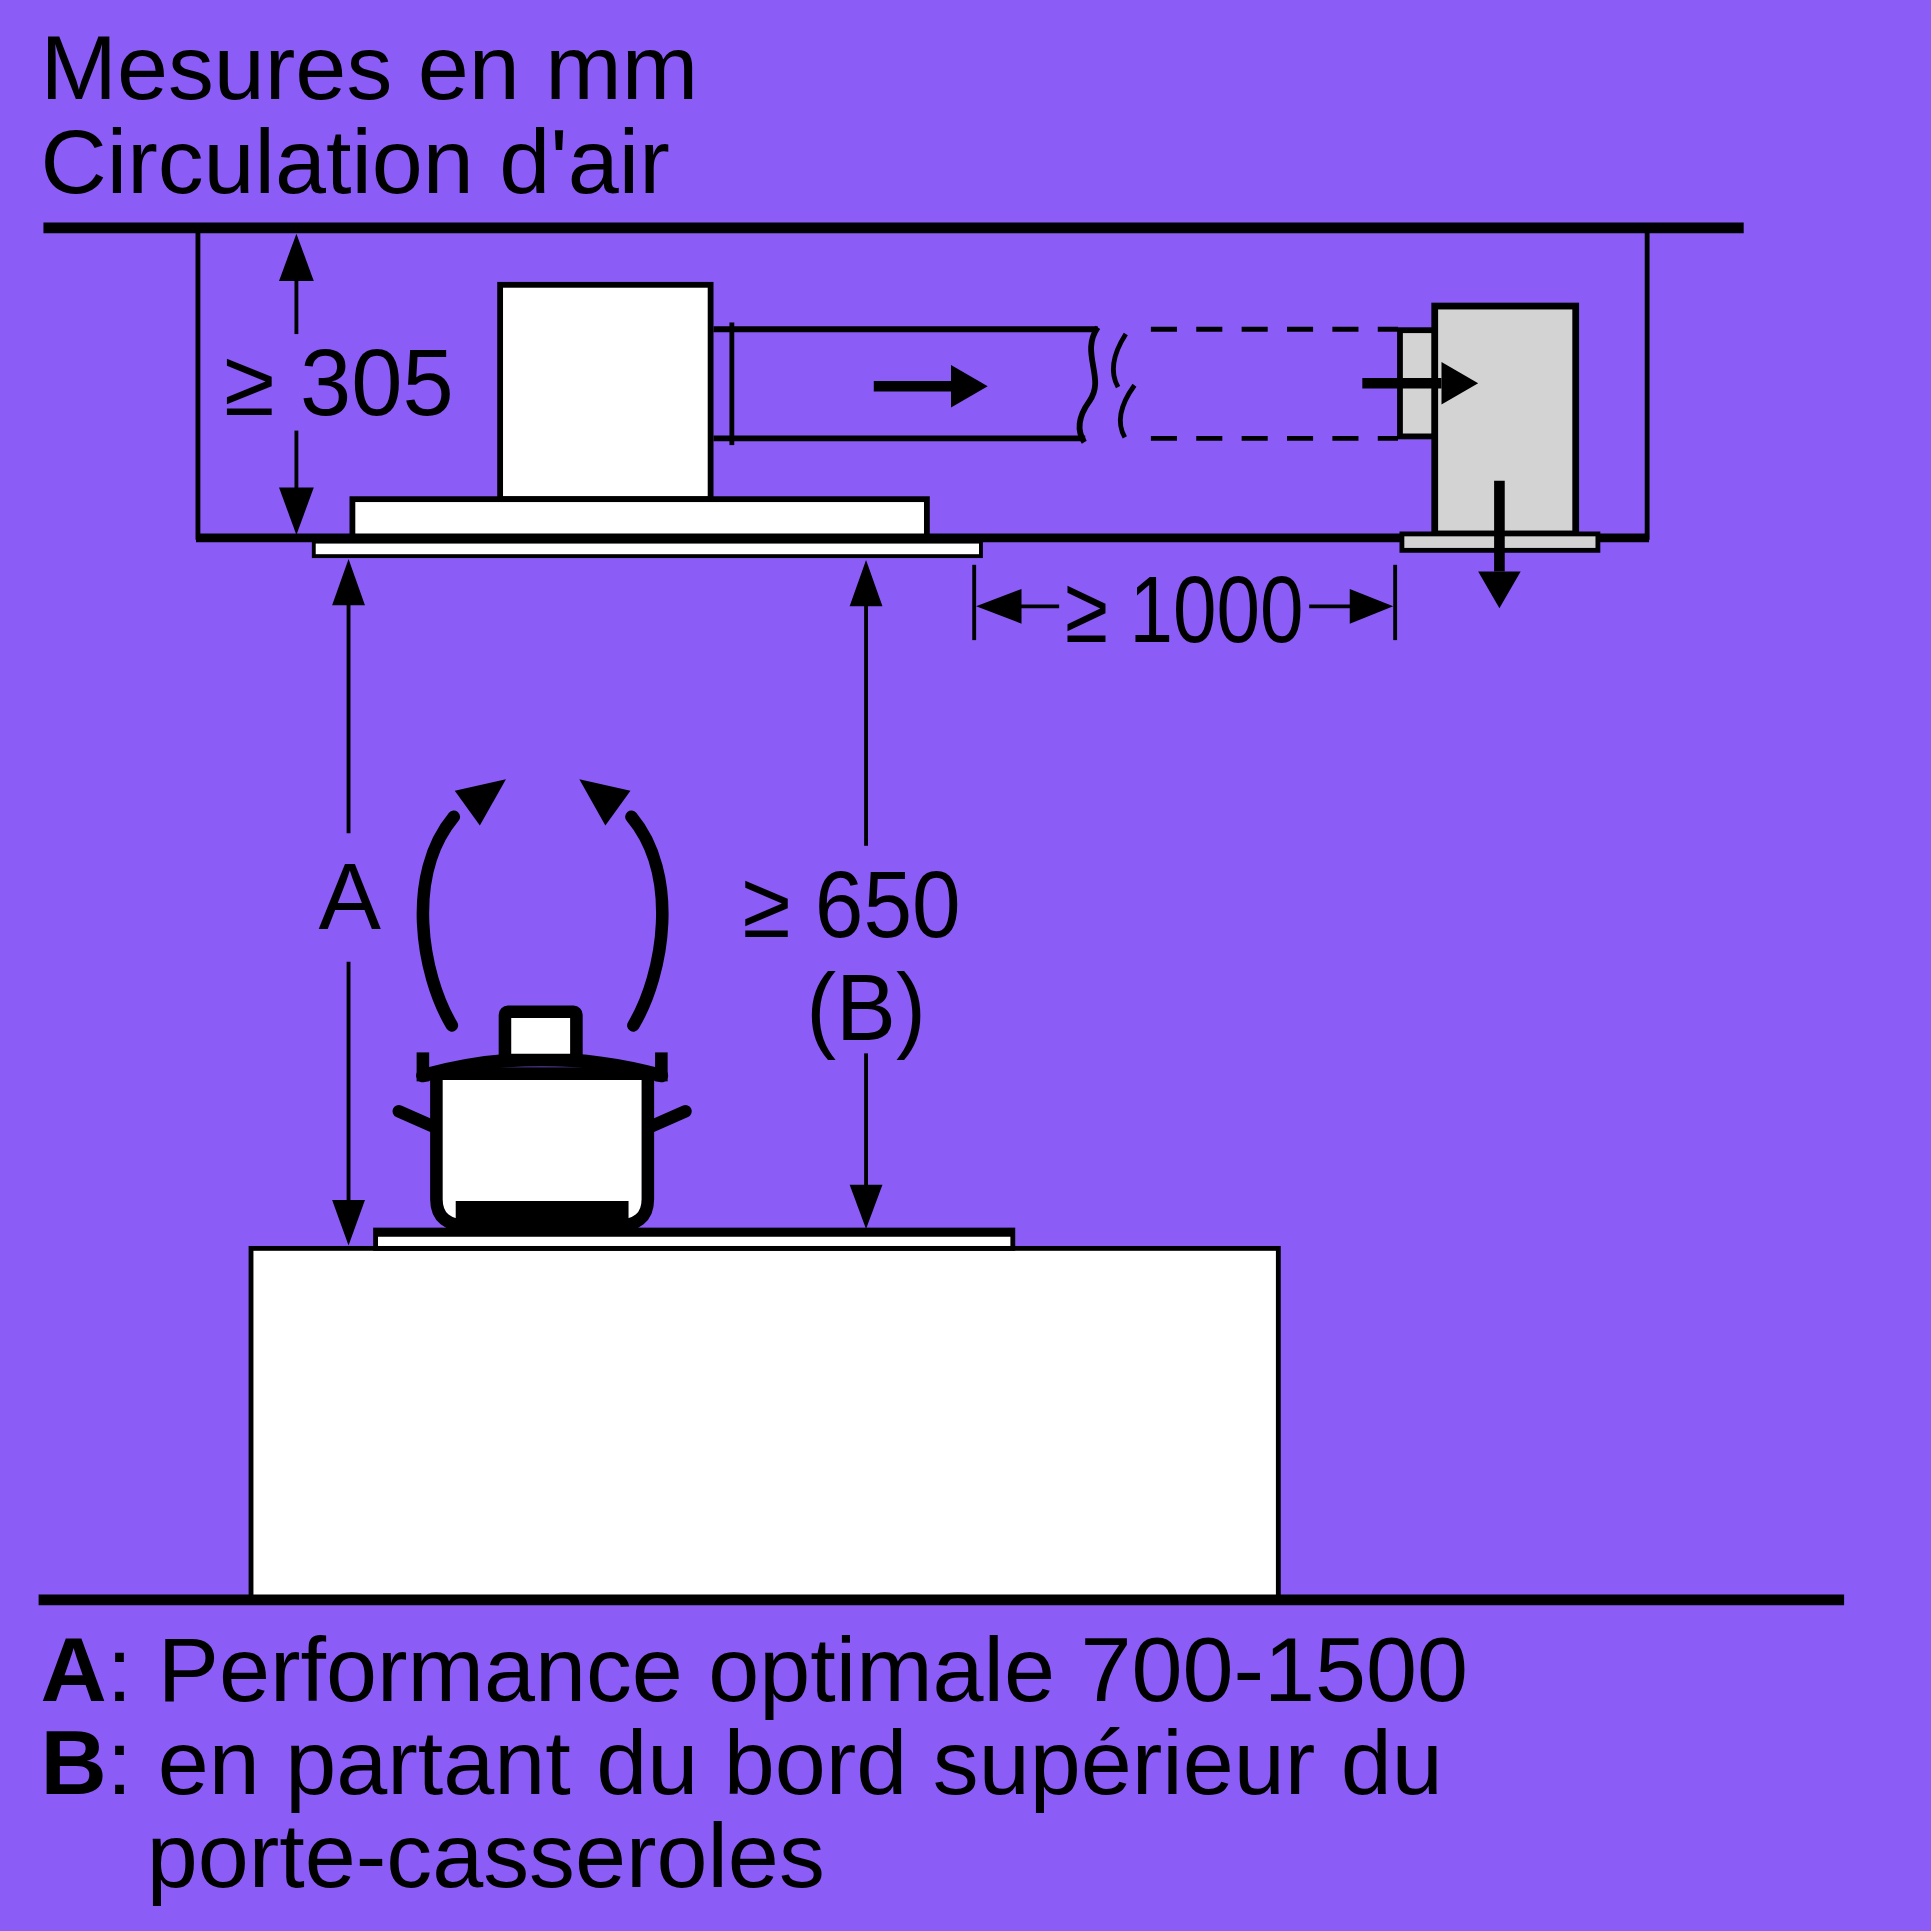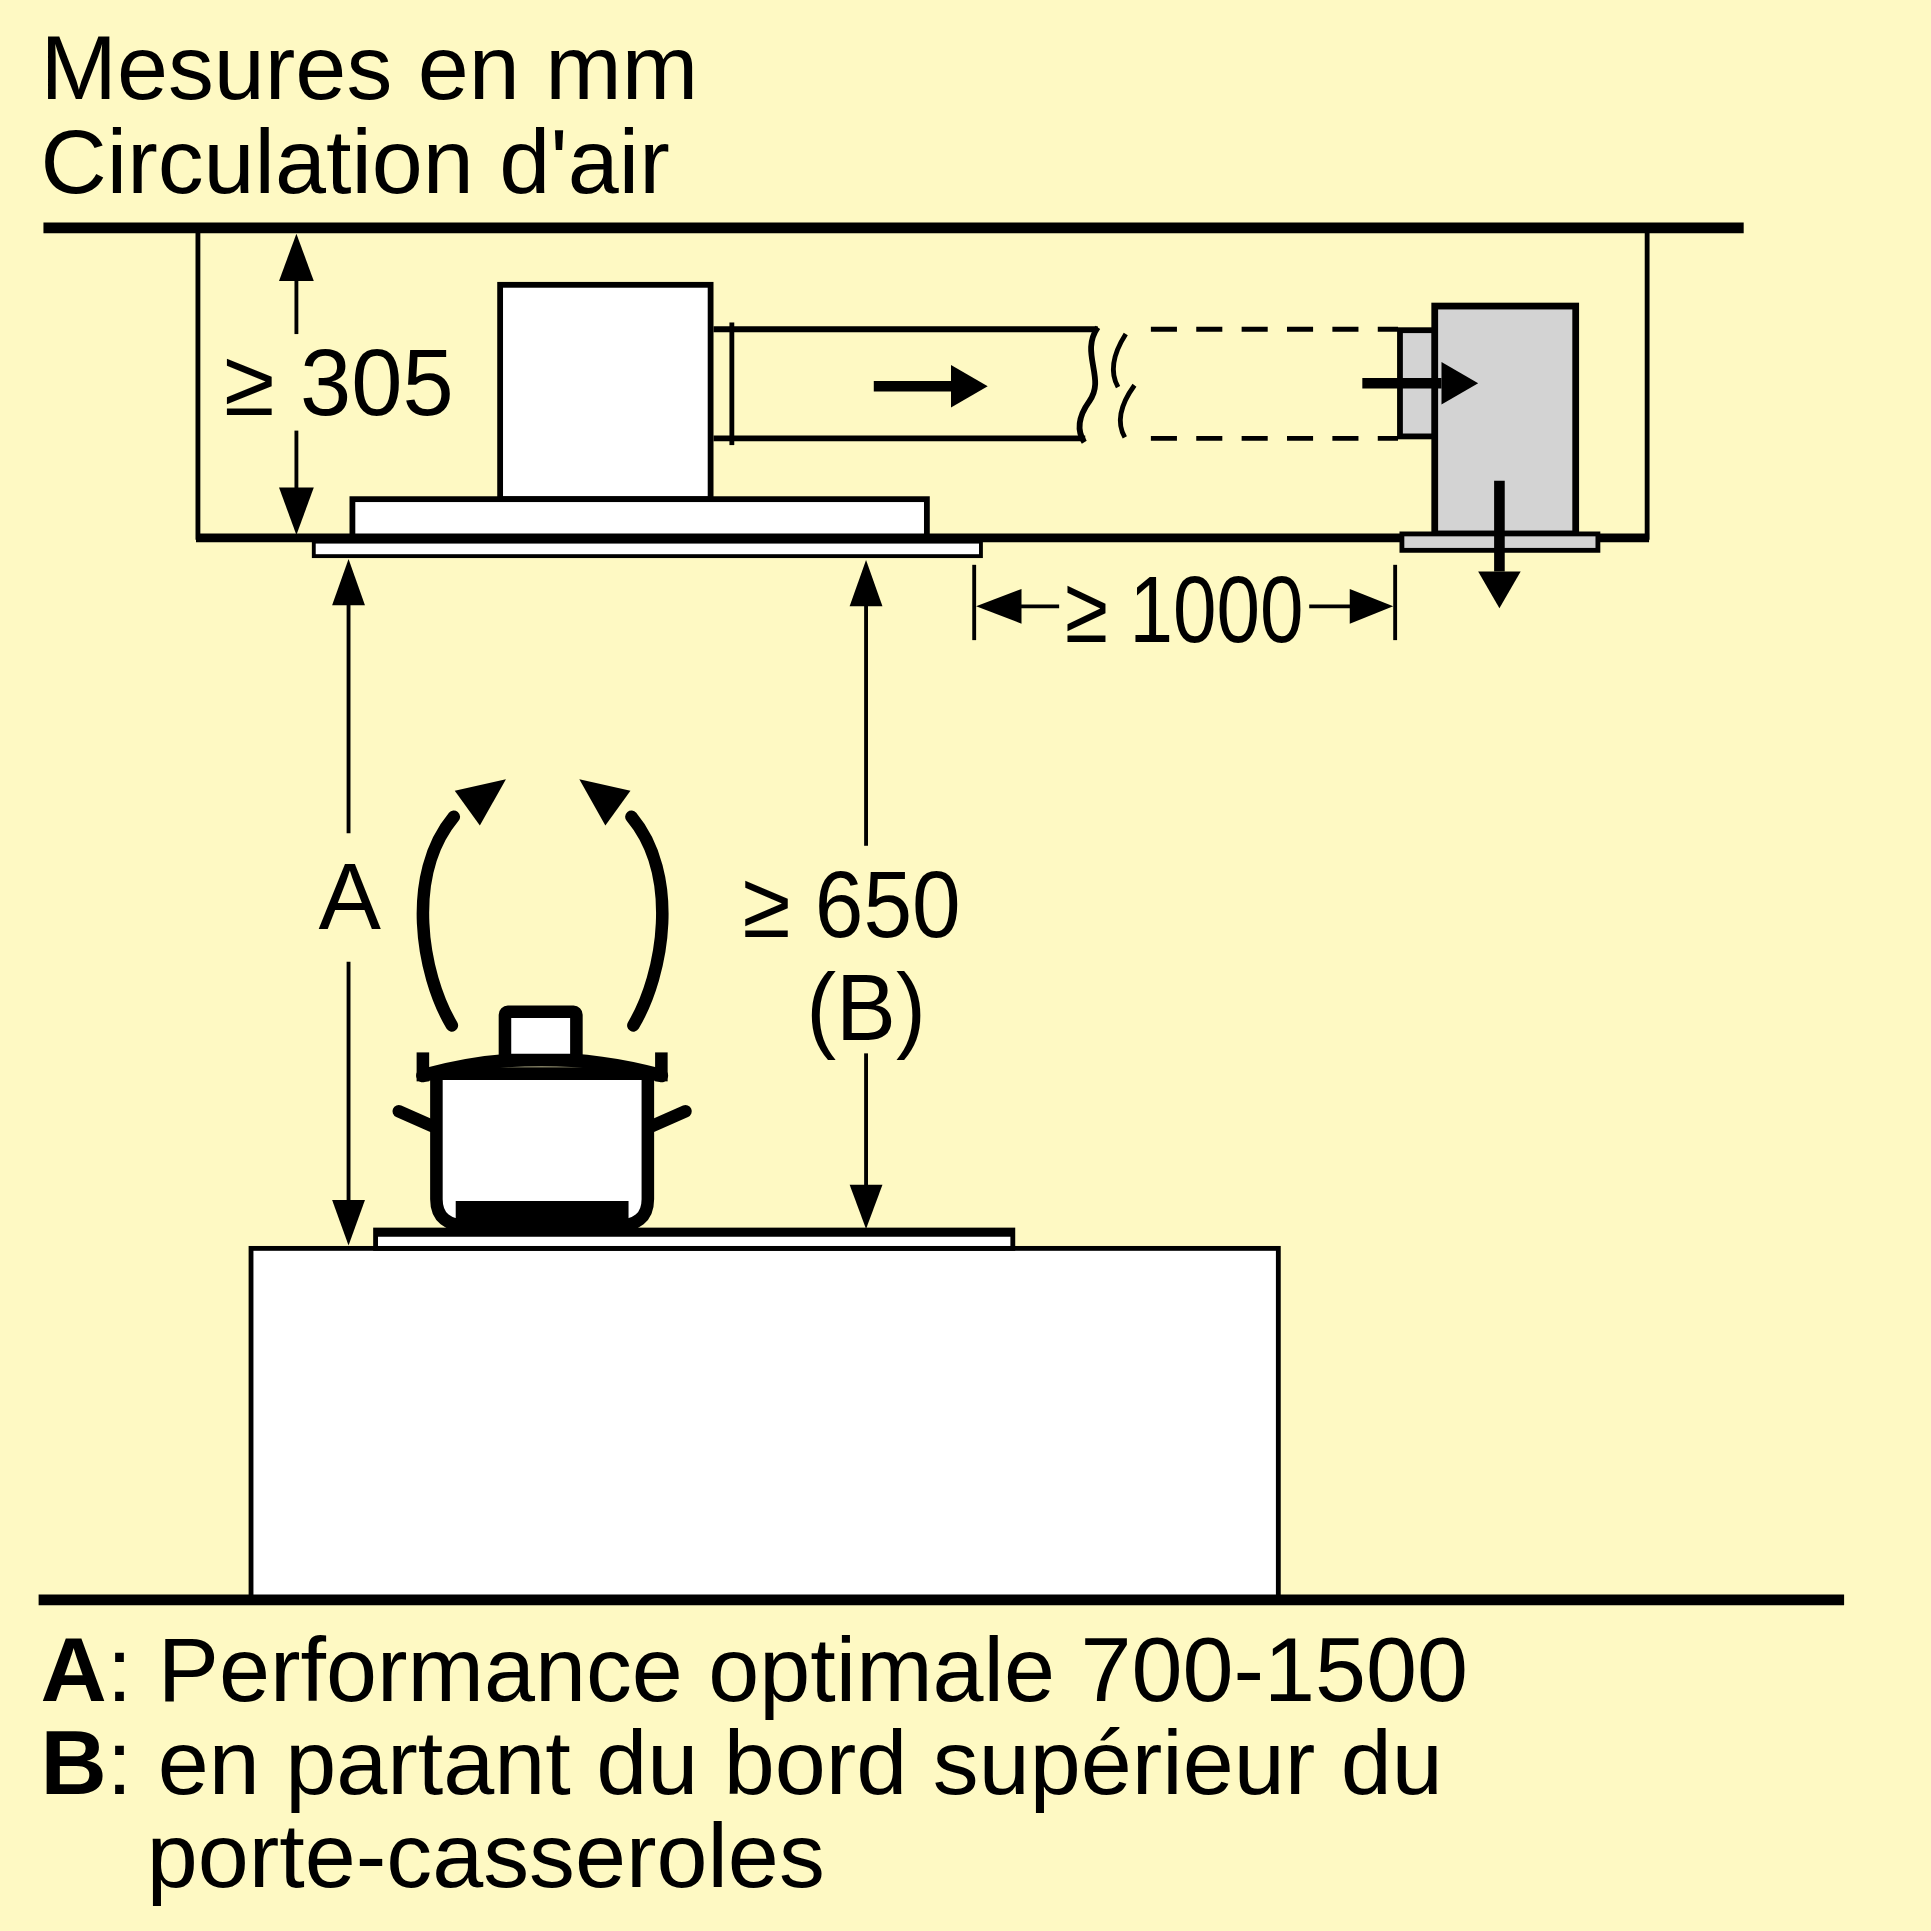--- a/index.html
+++ b/index.html
@@ -1,20 +1,20 @@
 <!DOCTYPE html>
 <html><head>
 <meta charset="utf-8">
 <style>
   html, body { margin: 0; padding: 0; background: #ffffff; }
   .stage {
     position: relative;
     width: 1931px;
     height: 1931px;
-    background: #fef9c3;
+    background: #8b5cf6;
     overflow: hidden;
   }
   svg { display: block; }
   text, tspan {
     font-family: "Liberation Sans", "DejaVu Sans", sans-serif;
     fill: #000000;
   }
 </style>
 </head>
 <body>

